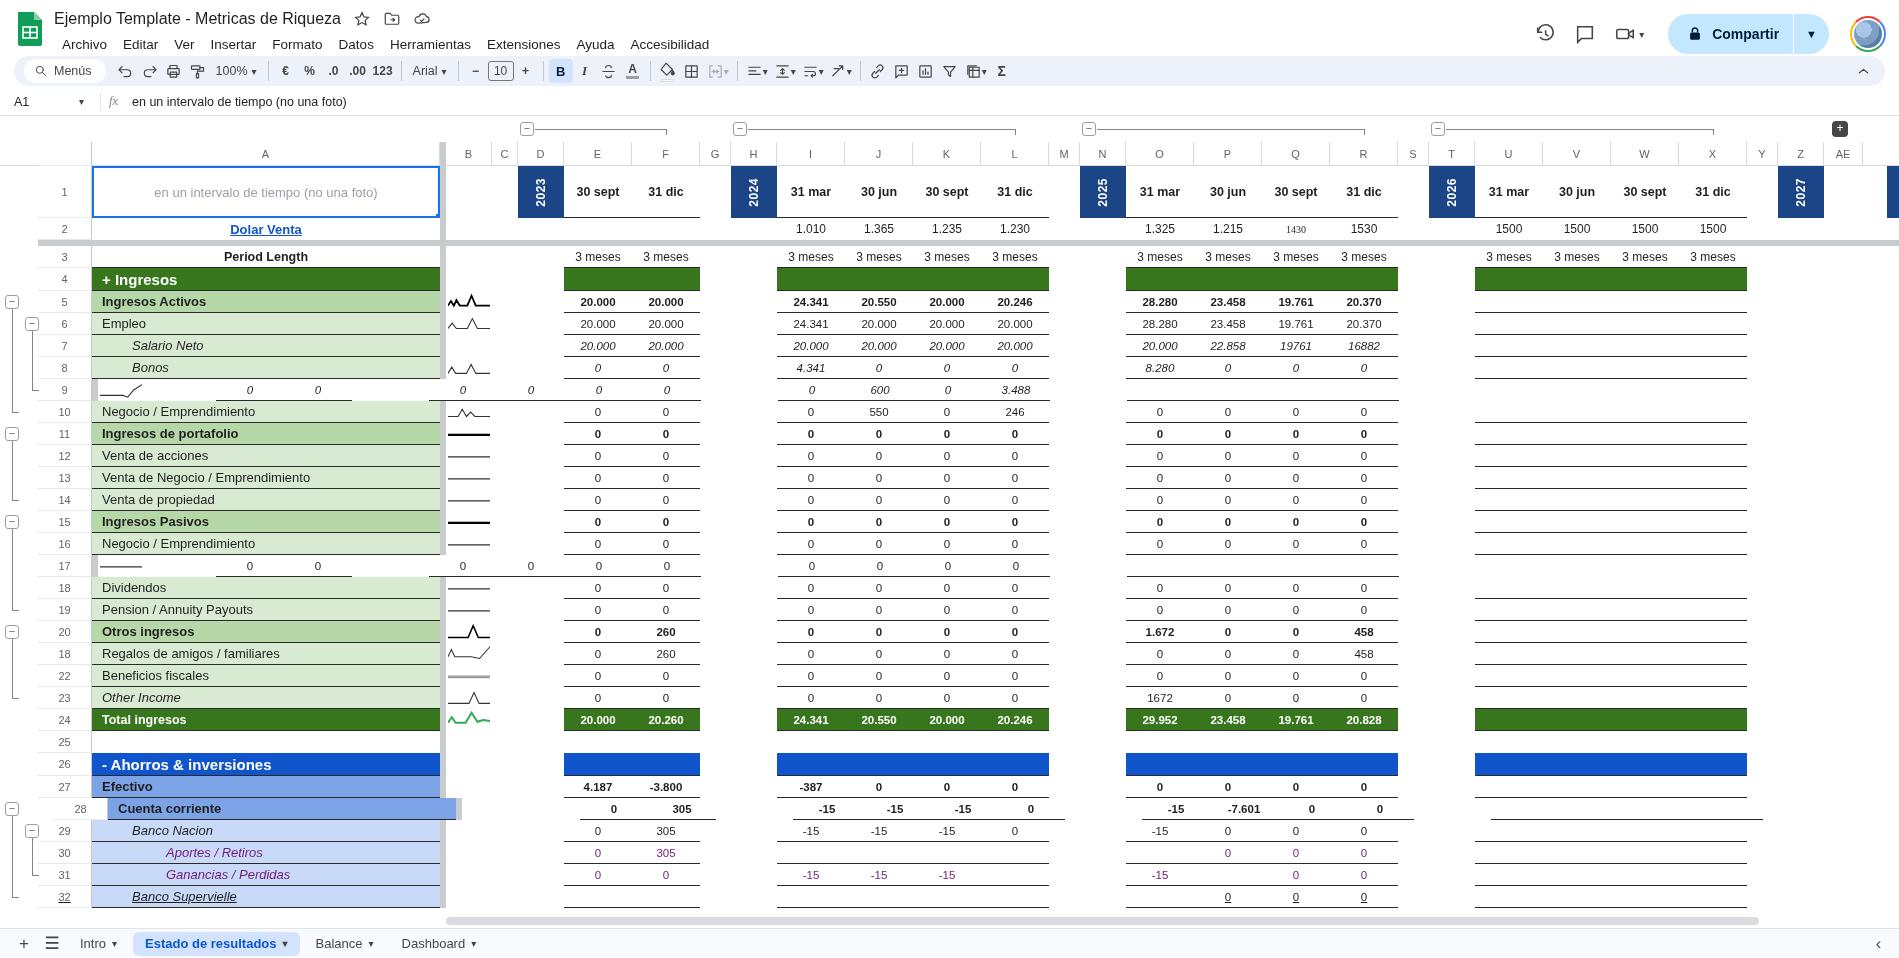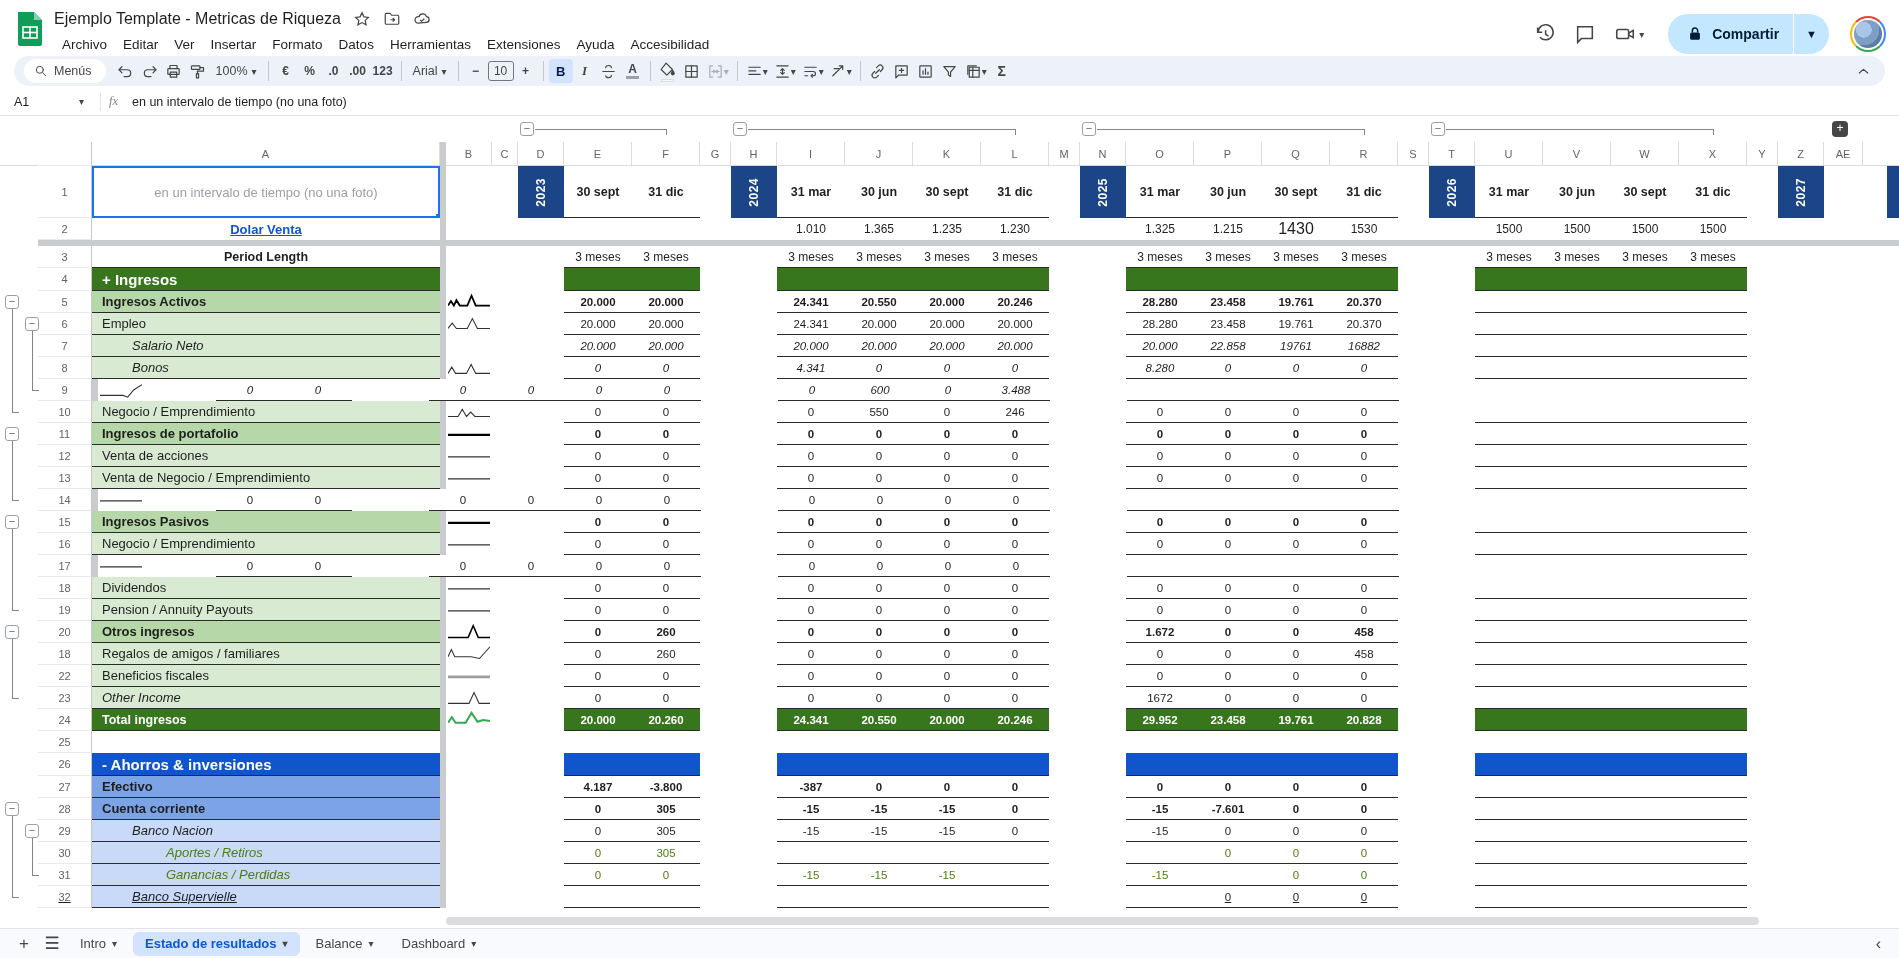--- a/index.html
+++ b/index.html
@@ -74,21 +74,21 @@
      font-size:11px; display:flex; align-items:center; justify-content:center; }
   .marginc { background:#fff; }
   .fd { background:#c9cccf; }
   .hfd { height:6px; background:#c9cccf; margin-left:38px; }
   .cellA { display:flex; align-items:center; font-size:13px; padding-left:10px; white-space:nowrap; overflow:hidden;
      border-bottom:1px solid #2a2a2a; background:#fff; }
   .mcell { display:flex; align-items:center; justify-content:center; font-size:11.5px; border-bottom:1px solid #2a2a2a; background:#fff; white-space:nowrap; }
   .nb { border-bottom:none !important; }
   .bold { font-weight:bold; }
   .it { font-style:italic; }
-  .grey { color:#4d7c0f; }
+  .grey { color:#701a75; }
   .ind1 { padding-left:40px; }
   .ind2 { padding-left:74px; }
   .ctr { justify-content:center; padding-left:0; }
   .a1sel { border:2px solid #1a73e8 !important; color:#9aa0a6; justify-content:center; padding-left:0; font-size:13px; }
   .fillhandle { position:absolute; width:7px; height:7px; background:#1a73e8; border:1px solid #fff; border-radius:1px;
      right:-4px; bottom:-4px; z-index:5; }
   .badge { background:#1c4587; display:flex; align-items:center; justify-content:center; }
   .badge span { writing-mode:vertical-rl; transform:rotate(180deg); color:#fff; font-weight:bold; font-size:12px; letter-spacing:.5px; }
   .mhdr { font-weight:bold; font-size:12.5px; }
   .linkcell { color:#1155cc; font-weight:bold; text-decoration:underline; font-size:13px; }
@@ -471,21 +471,21 @@
           <div class="c" style="width: 31px;"></div>
           <div class="c" style="width: 46px;"></div>
           <div class="c mcell nb" style="font-size: 12px; width: 68px;">1.010</div>
           <div class="c mcell nb" style="font-size: 12px; width: 68px;">1.365</div>
           <div class="c mcell nb" style="font-size: 12px; width: 68px;">1.235</div>
           <div class="c mcell nb" style="font-size: 12px; width: 68px;">1.230</div>
           <div class="c" style="width: 31px;"></div>
           <div class="c" style="width: 46px;"></div>
           <div class="c mcell nb" style="font-size: 12px; width: 68px;">1.325</div>
           <div class="c mcell nb" style="font-size: 12px; width: 68px;">1.215</div>
-          <div class="c mcell nb" style="font-size: 16px; width: 68px;">1430</div>
+          <div class="c mcell nb" style="font-size: 10px; width: 68px; font-family: Liberation Serif, serif;">1430</div>
           <div class="c mcell nb" style="font-size: 12px; width: 68px;">1530</div>
           <div class="c" style="width: 31px;"></div>
           <div class="c" style="width: 46px;"></div>
           <div class="c mcell nb" style="font-size: 12px; width: 68px;">1500</div>
           <div class="c mcell nb" style="font-size: 12px; width: 68px;">1500</div>
           <div class="c mcell nb" style="font-size: 12px; width: 68px;">1500</div>
           <div class="c mcell nb" style="font-size: 12px; width: 68px;">1500</div>
           <div class="c" style="width: 31px;"></div>
           <div class="c" style="width: 46px;"></div>
           <div class="c" style="width: 39px;"></div>
@@ -884,20 +884,21 @@
           <div class="c mcell" style="width: 68px;"></div>
           <div class="c mcell" style="width: 68px;"></div>
           <div class="c" style="width: 31px;"></div>
           <div class="c" style="width: 46px;"></div>
           <div class="c" style="width: 39px;"></div>
           <div class="c" style="width: 36px;"></div>
         </div>
         <div class="r" style="height: 22px;">
           <div class="c marginc" style="width: 38px;"></div>
           <div class="c rowhdr" style="width: 54px;">14</div>
+          <div class="c cellA" style="background: rgb(217, 234, 211); width: 348px;">Venta de propiedad</div>
           <div class="c fd" style="width: 6px;"></div>
           <div class="c" style="display: flex; align-items: center; width: 46px;">
             <svg width="42" height="18" viewBox="0 0 100 20" preserveAspectRatio="none" class="sparksvg">
               <polyline points="0,11 100,11" fill="none" stroke="#333333" stroke-width="1.1" vector-effect="non-scaling-stroke"></polyline>
             </svg>
           </div>
           <div class="c" style="width: 26px;"></div>
           <div class="c" style="width: 46px;"></div>
           <div class="c mcell" style="width: 68px;">0</div>
           <div class="c mcell" style="width: 68px;">0</div>
@@ -1385,21 +1386,21 @@
           <div class="c" style="width: 46px;"></div>
           <div class="c mcell bold" style="width: 68px;"></div>
           <div class="c mcell bold" style="width: 68px;"></div>
           <div class="c mcell bold" style="width: 68px;"></div>
           <div class="c mcell bold" style="width: 68px;"></div>
           <div class="c" style="width: 31px;"></div>
           <div class="c" style="width: 46px;"></div>
           <div class="c" style="width: 39px;"></div>
           <div class="c" style="width: 36px;"></div>
         </div>
-        <div class="r" style="height: 22px;">
+        <div class="r" style="height: 22px; padding-left: 16px;">
           <div class="c marginc" style="width: 38px;"></div>
           <div class="c rowhdr" style="width: 54px;">28</div>
           <div class="c cellA bold" style="background: rgb(123, 163, 230); width: 348px;">Cuenta corriente</div>
           <div class="c fd" style="width: 6px;"></div>
           <div class="c" style="display: flex; align-items: center; width: 46px;"></div>
           <div class="c" style="width: 26px;"></div>
           <div class="c" style="width: 46px;"></div>
           <div class="c mcell bold" style="width: 68px;">0</div>
           <div class="c mcell bold" style="width: 68px;">305</div>
           <div class="c" style="width: 31px;"></div>

